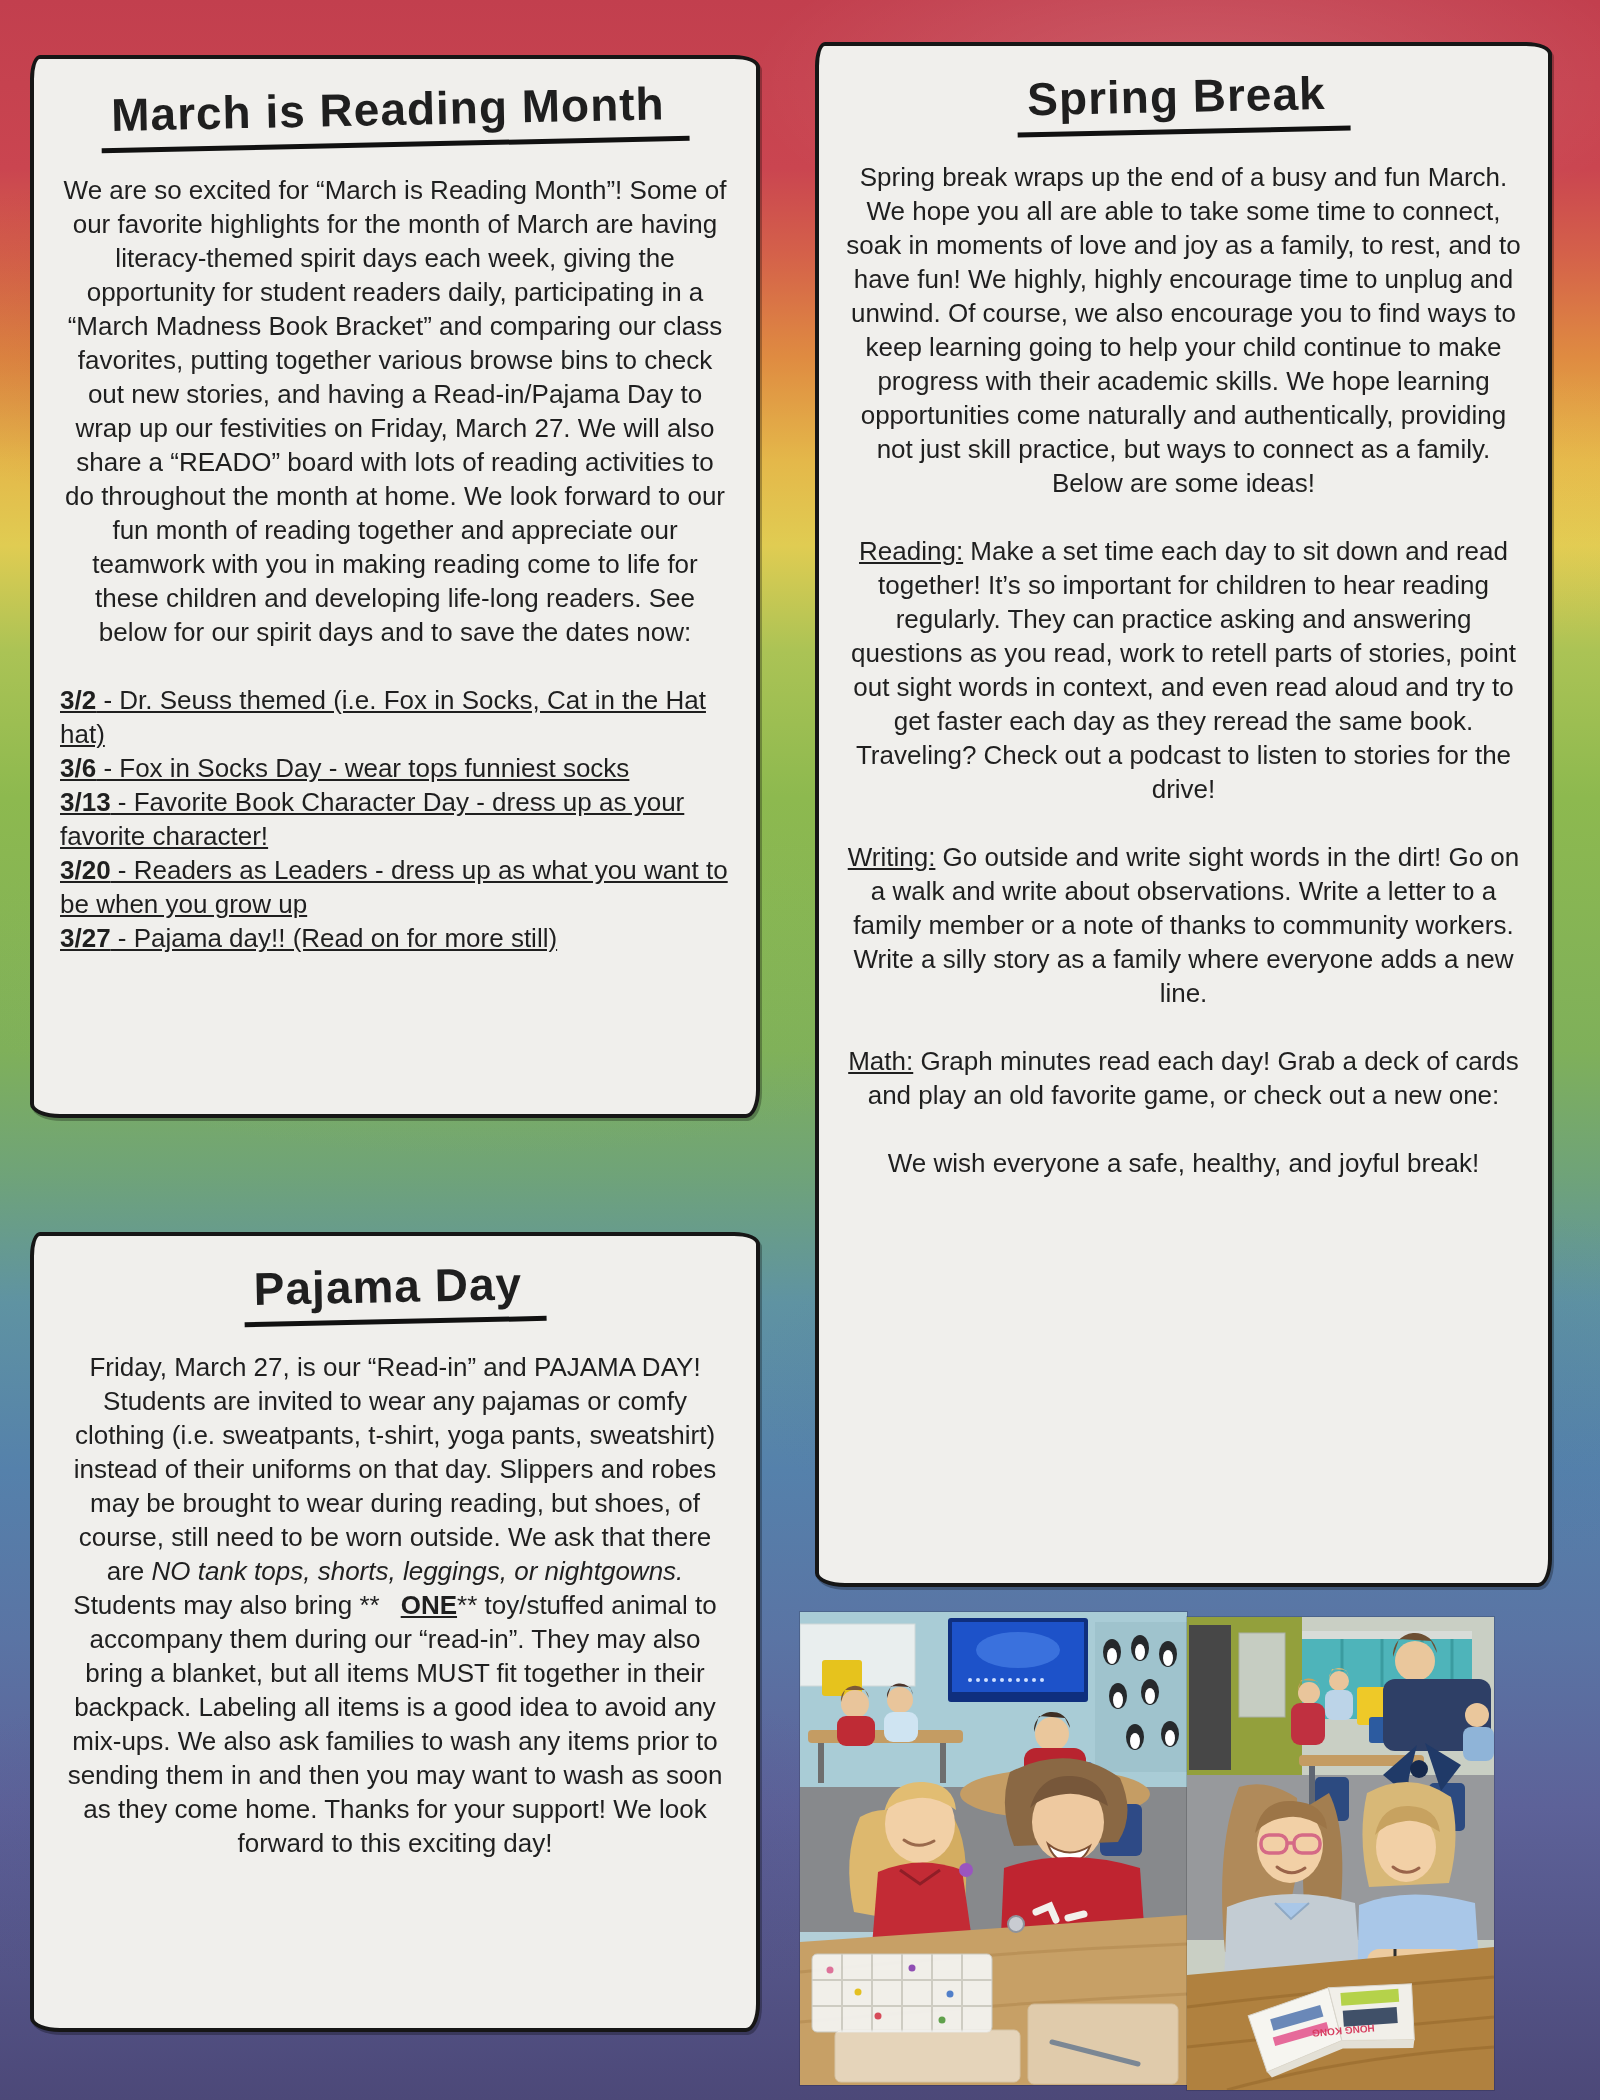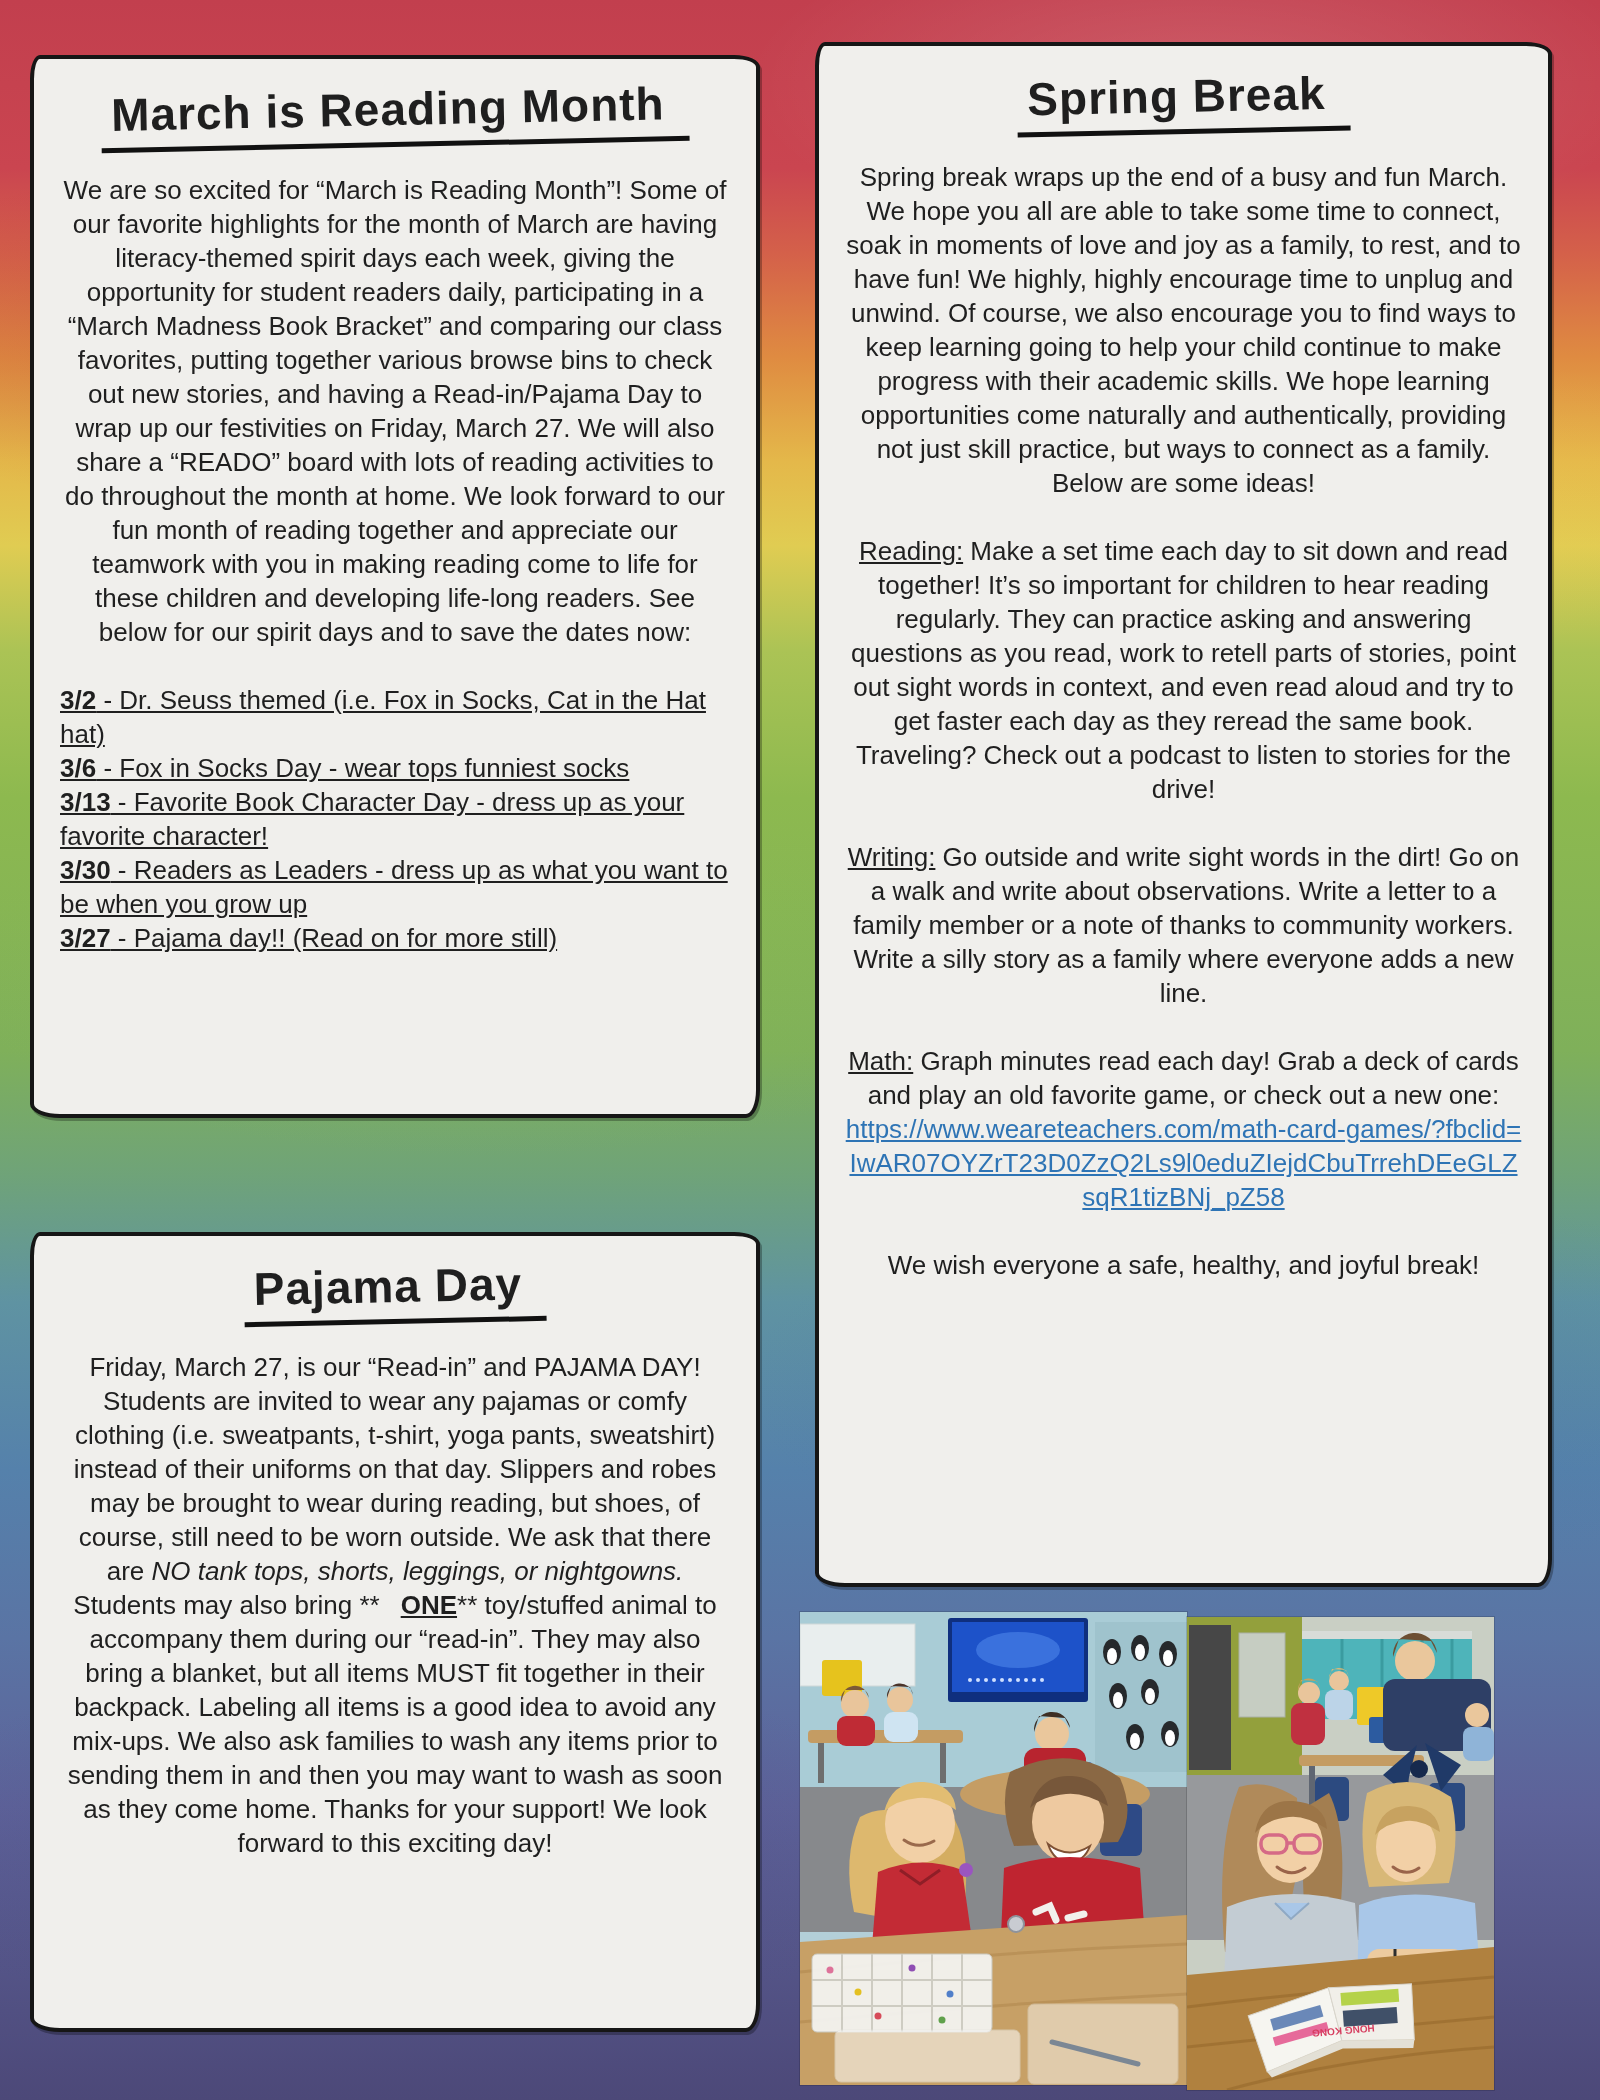--- a/index.html
+++ b/index.html
@@ -50,32 +50,31 @@
 
 <div class="page">
 
   <section class="box box-reading">
     <h1 class="box-title"><span class="title-text">March is Reading Month</span></h1>
     <p class="body-para">We are so excited for “March is Reading Month”! Some of our favorite highlights for the month of March are having literacy-themed spirit days each week, giving the opportunity for student readers daily, participating in a “March Madness Book Bracket” and comparing our class favorites, putting together various browse bins to check out new stories, and having a Read-in/Pajama Day to wrap up our festivities on Friday, March 27.  We will also share a “READO” board with lots of reading activities to do throughout the month at home. We look forward to our fun month of reading together and appreciate our teamwork with you in making reading come to life for these children and developing life-long readers.  See below for our spirit days and to save the dates now:</p>
     <div>
       <div class="spirit-day"><b>3/2</b><span> - Dr. Seuss themed (i.e. Fox in Socks, Cat in the Hat hat)</span></div>
       <div class="spirit-day"><b>3/6</b><span> - Fox in Socks Day - wear tops funniest socks</span></div>
       <div class="spirit-day"><b>3/13</b><span> - Favorite Book Character Day - dress up as your favorite character!</span></div>
-      <div class="spirit-day"><b>3/30</b><span> - Readers as Leaders - dress up as what you want to be when you grow up</span></div>
+      <div class="spirit-day"><b>3/20</b><span> - Readers as Leaders - dress up as what you want to be when you grow up</span></div>
       <div class="spirit-day"><b>3/27</b><span> - Pajama day!! (Read on for more still)</span></div>
     </div>
   </section>
 
   <section class="box box-spring">
     <h1 class="box-title"><span class="title-text">Spring Break</span></h1>
     <p class="body-para">Spring break wraps up the end of a busy and fun March. We hope you all are able to take some time to connect, soak in moments of love and joy as a family, to rest, and to have fun! We highly, highly encourage time to unplug and unwind. Of course, we also encourage you to find ways to keep learning going to help your child continue to make progress with their academic skills. We hope learning opportunities come naturally and authentically, providing not just skill practice, but ways to connect as a family. Below are some ideas!</p>
     <p class="body-para"><span class="label-u">Reading:</span><span> Make a set time each day to sit down and read together! It’s so important for children to hear reading regularly. They can practice asking and answering questions as you read, work to retell parts of stories, point out sight words in context, and even read aloud and try to get faster each day as they reread the same book. Traveling? Check out a podcast to listen to stories for the drive!</span></p>
     <p class="body-para"><span class="label-u">Writing:</span><span> Go outside and write sight words in the dirt! Go on a walk and write about observations. Write a letter to a family member or a note of thanks to community workers. Write a silly story as a family where everyone adds a new line.</span></p>
     <p class="body-para"><span class="label-u">Math:</span><span> Graph minutes read each day! Grab a deck of cards and play an old favorite game, or check out a new one:</span><br>
-      <a class="weblink" href="#">https://www.weareteachers.com/math-card-games/?fbclid=IwAR07OYZrT23D0ZzQ2Ls9l0eduZIejdCbuTrrehDEeGLZsqR1tizBNj_pZ58</a>
     </p>
     <p class="body-para">We wish everyone a safe, healthy, and joyful break!</p>
   </section>
 
   <section class="box box-pajama">
     <h1 class="box-title"><span class="title-text">Pajama Day</span></h1>
     <p class="body-para"><span>Friday, March 27, is our “Read-in” and PAJAMA DAY! Students are invited to wear any pajamas or comfy clothing (i.e. sweatpants, t-shirt, yoga pants, sweatshirt) instead of their uniforms on that day. Slippers and robes may be brought to wear during reading, but shoes, of course, still need to be worn outside. We ask that there are </span><span class="iu">NO tank tops, shorts, leggings, or nightgowns.</span><span> Students may also bring **</span><span class="one">ONE</span><span>** toy/stuffed animal to accompany them during our “read-in”. They may also bring a blanket, but all items MUST fit together in their backpack. Labeling all items is a good idea to avoid any mix-ups. We also ask families to wash any items prior to sending them in and then you may want to wash as soon as they come home. Thanks for your support! We look forward to this exciting day!</span></p>
   </section>
 
   <div class="photos">

